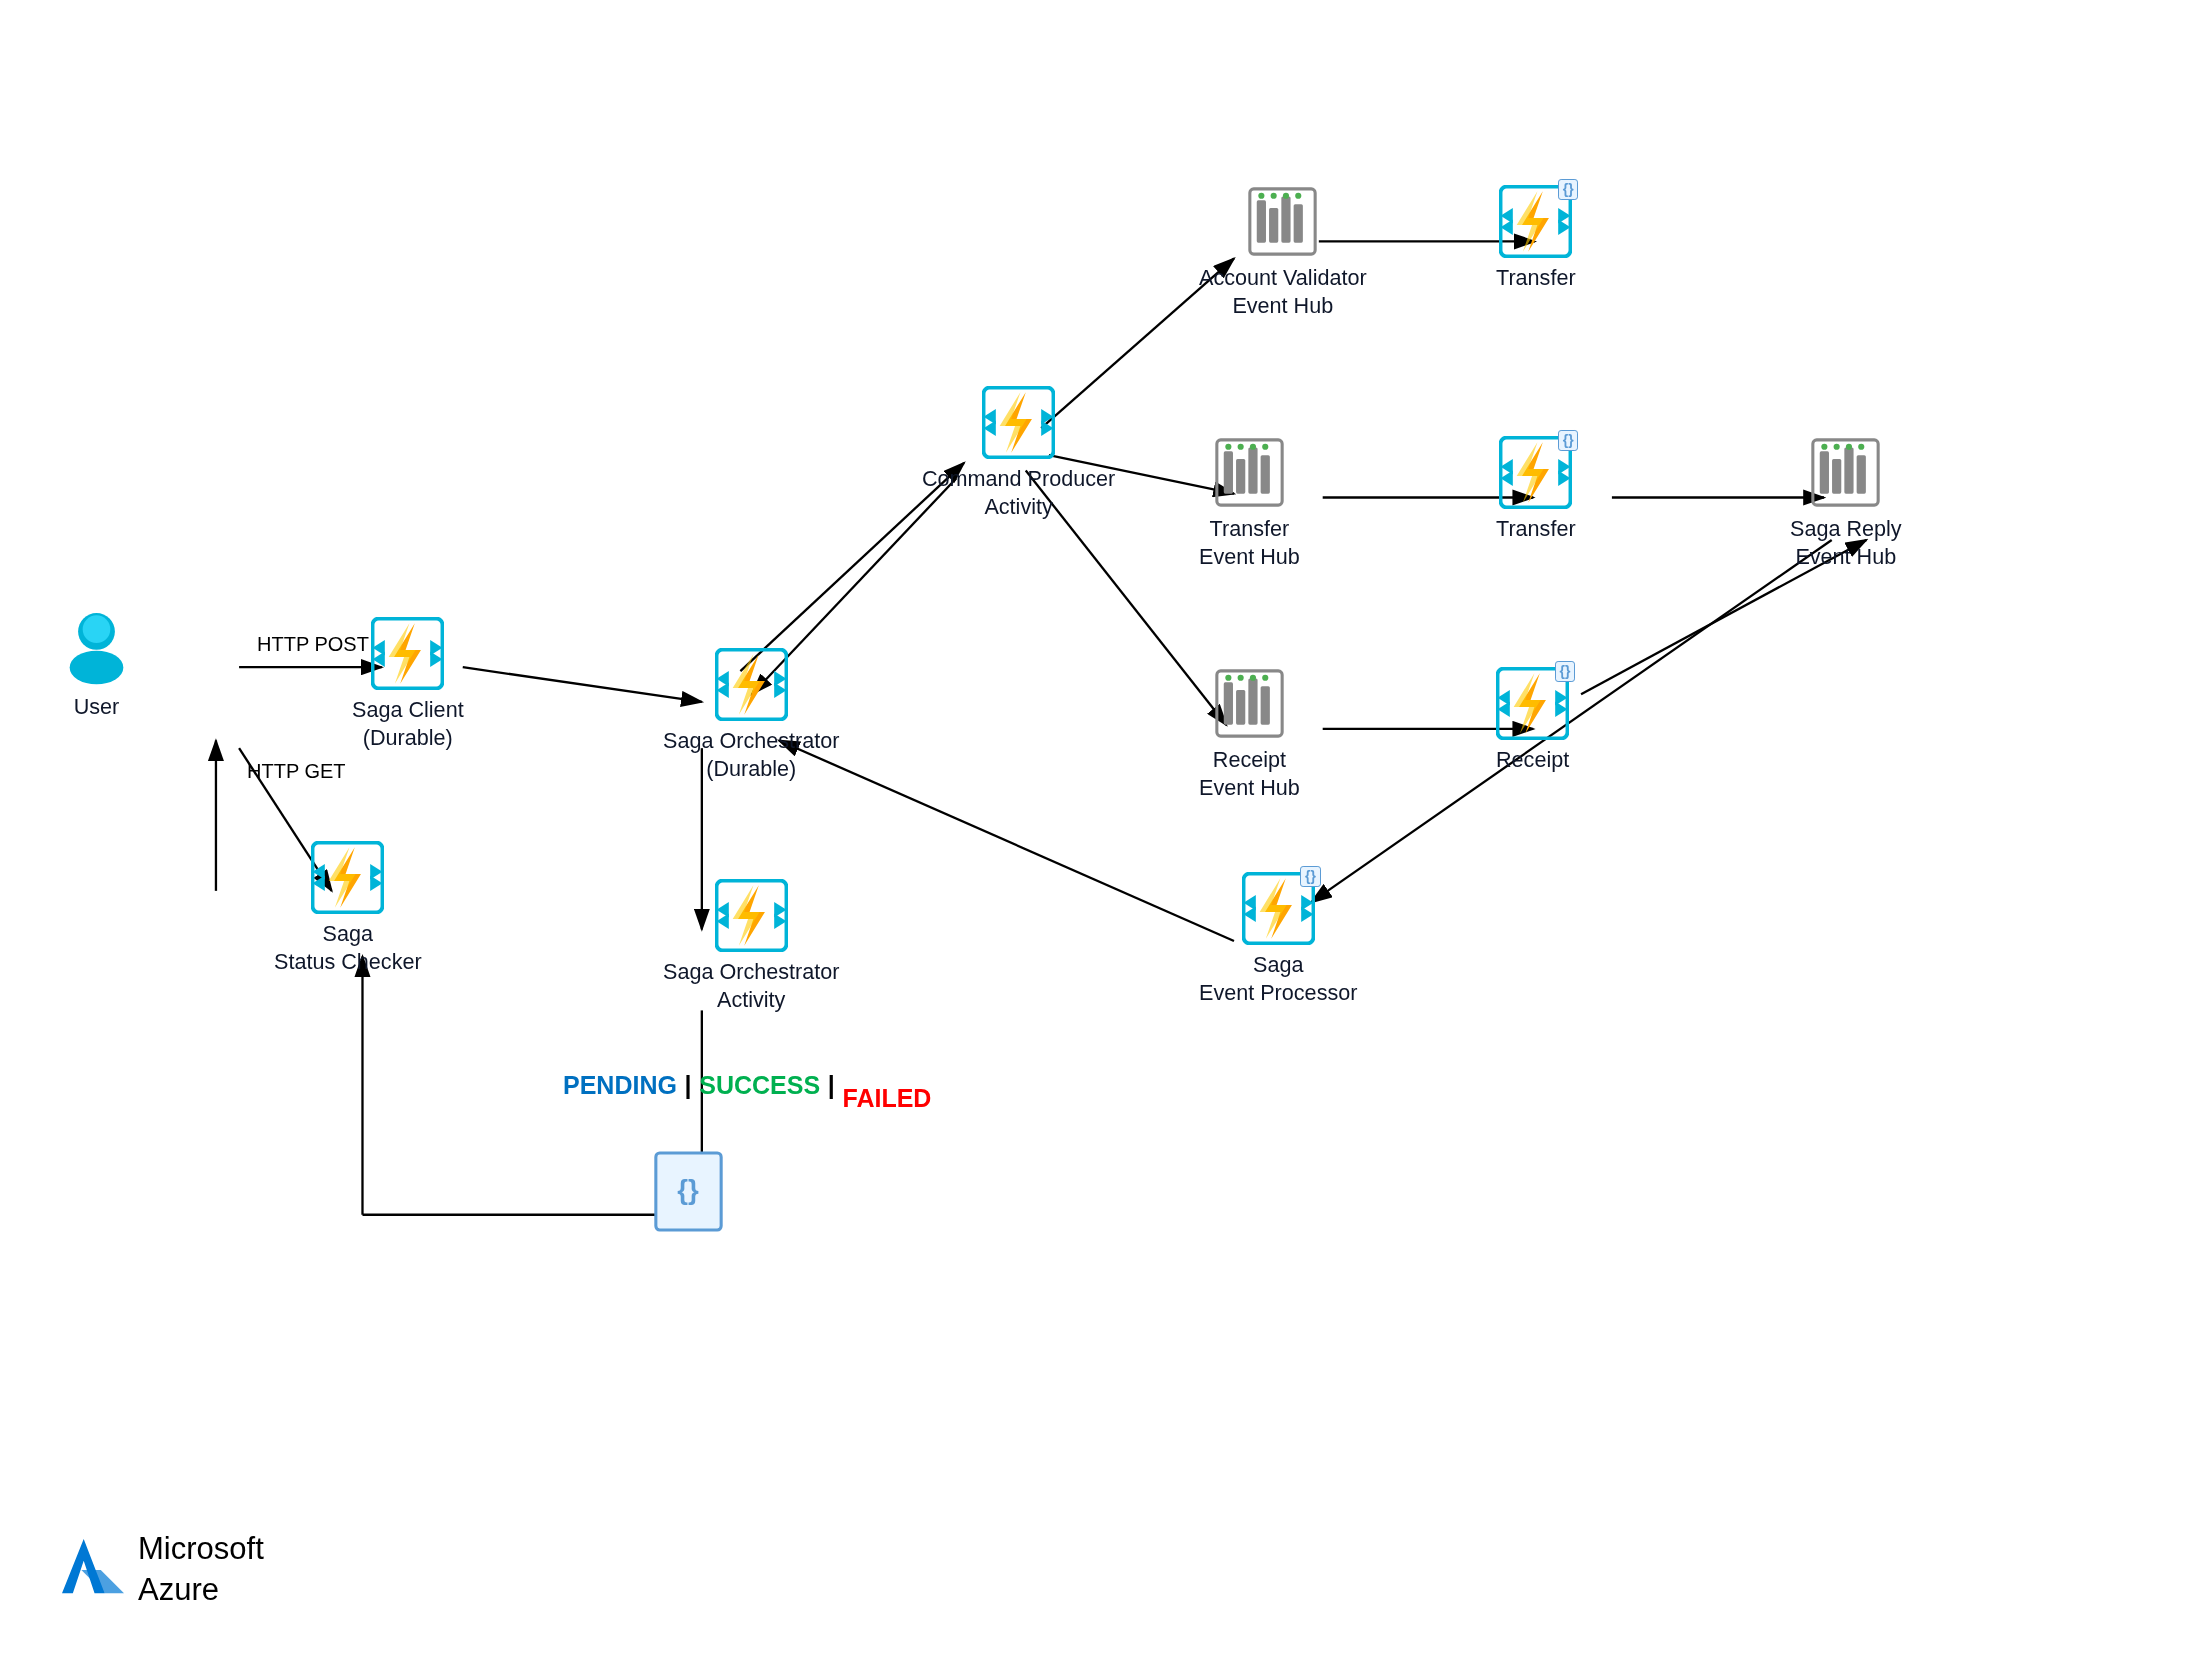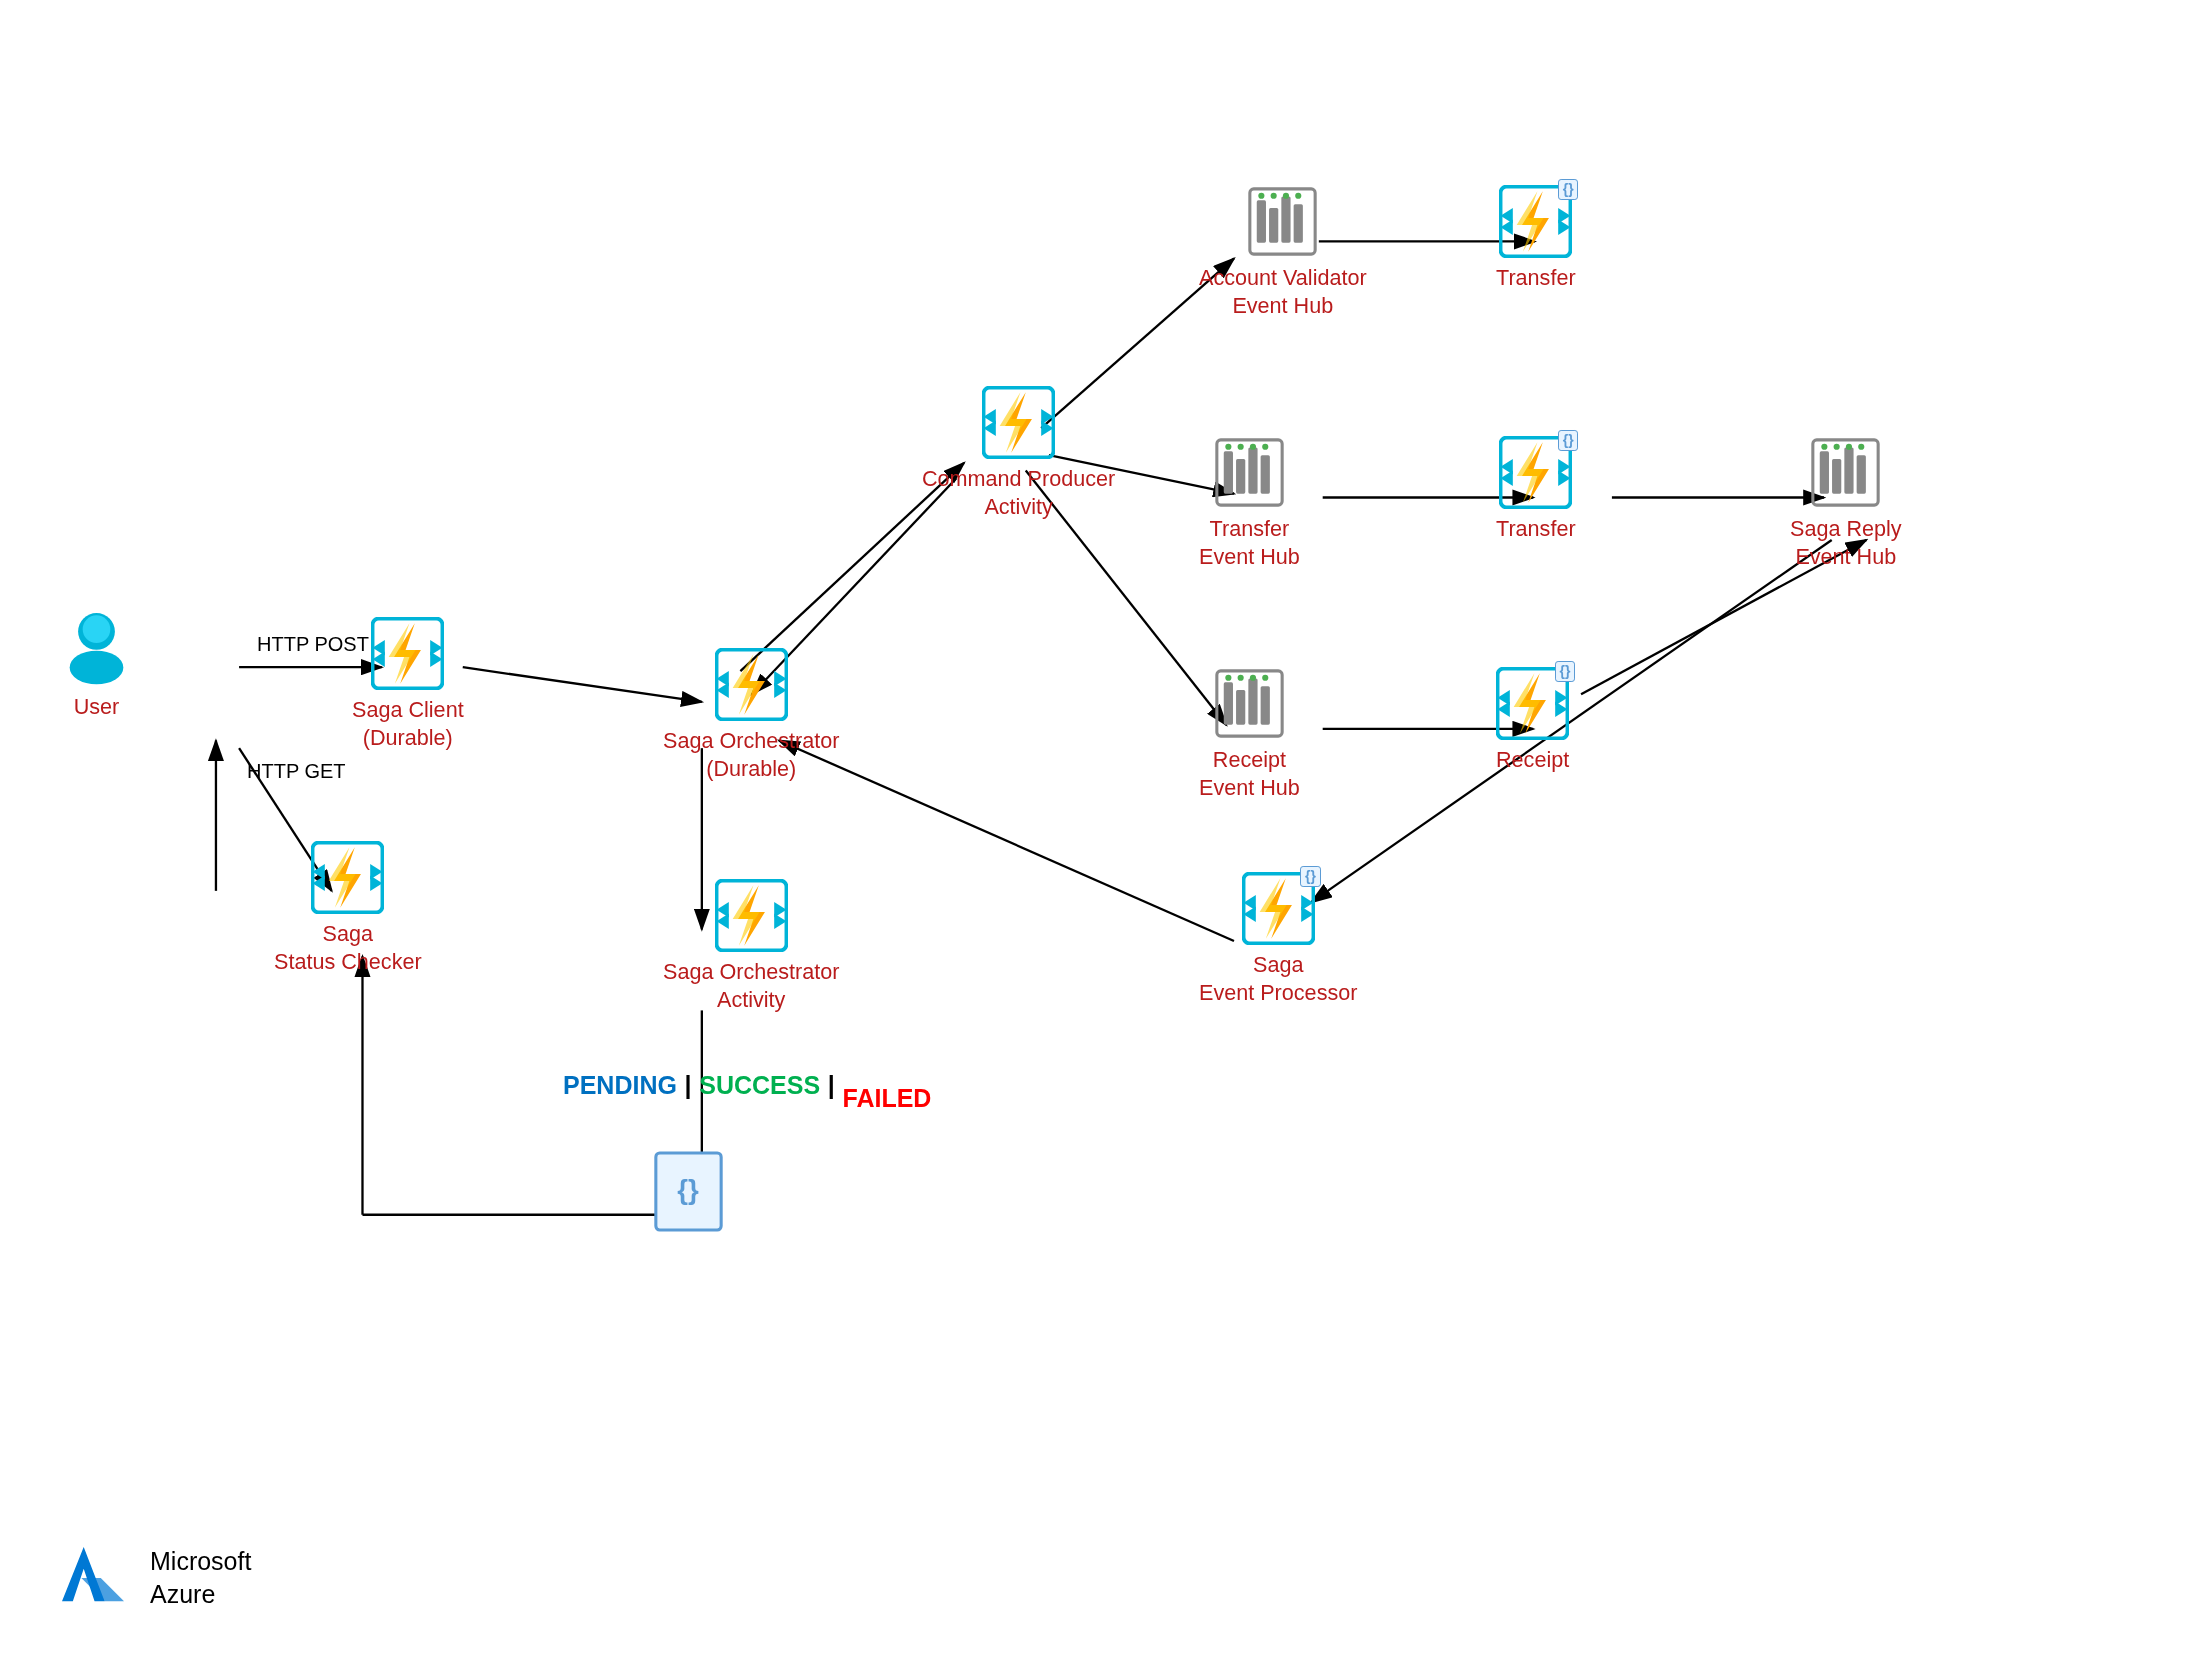--- a/index.html
+++ b/index.html
@@ -25,21 +25,21 @@
     }
     .node {
       position: absolute;
       display: flex;
       flex-direction: column;
       align-items: center;
       text-align: center;
     }
     .node-label {
       font-size: 21.6px;
-      color: #b91c1c;
+      color: #0f172a;
       margin-top: 6.2px;
       line-height: 1.3;
       font-weight: 400;
     }
     
     .status-pending { color: #0070c0; font-weight: 700; font-size: 25px; text-align: center; }
     .status-success { color: #00b050; font-weight: 700; font-size: 25px; text-align: right; }
     .status-failed  { color: #ff0000; font-weight: 700; font-size: 25px; margin-top: 27px; }
     .status-sep     { color: #000; font-weight: 700; font-size: 25px; }
     .status-line {
@@ -58,24 +58,23 @@
     
     .azure-logo {
       position: absolute;
       bottom: 46px;
       left: 62px;
       display: flex;
       align-items: center;
       gap: 14px;
     }
     .azure-logo-text {
-      font-size: 25px;
+      font-size: 31px;
       color: #000;
       line-height: 1.3;
-      margin-left: 12px;
     }
   </style>
 </head>
 <body>
 
 <div class="diagram-container">
 
   <svg class="arrows" viewBox="0 0 2859 2147" width="2205" height="1656">
     <defs>
       <marker id="arrowhead" markerWidth="10" markerHeight="7" refX="9" refY="3.5" orient="auto">

